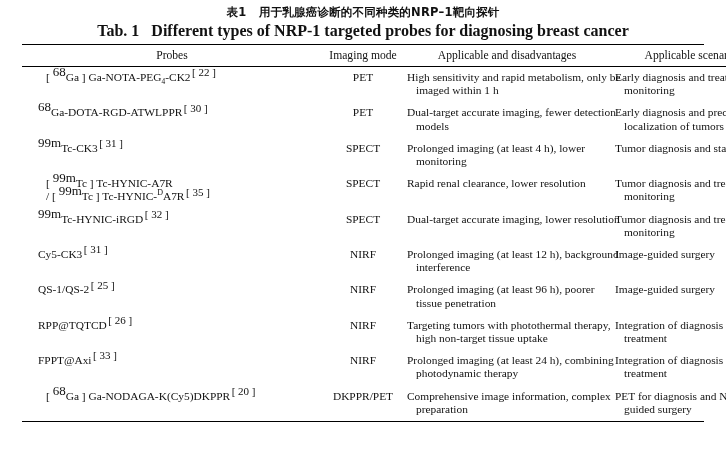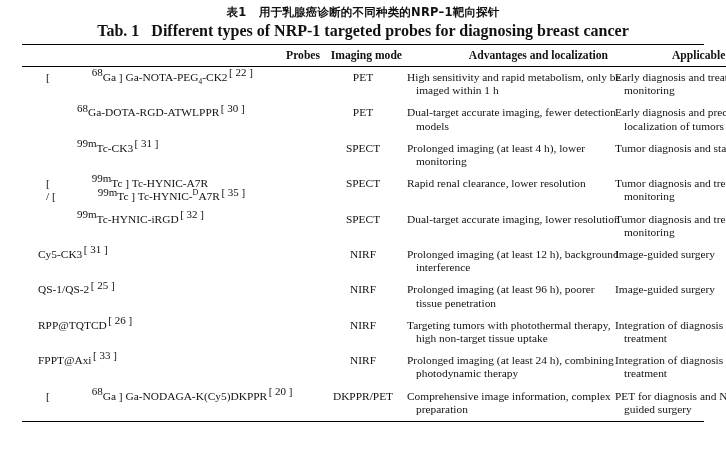--- a/index.html
+++ b/index.html
@@ -50,22 +50,22 @@
     border-top: 1.6px solid #000;
     border-bottom: 1.6px solid #000;
   }
   table.probes {
     width: 682px;
     border-collapse: collapse;
     table-layout: fixed;
     font-size: 11.4px;
   }
   table.probes thead th {
-    font-weight: bold;
-    text-align: right;
+    font-weight: normal;
+    text-align: center;
     padding: 4px 2px 4px 2px;
     border-bottom: 1.1px solid #000;
     vertical-align: middle;
     font-size: 11.6px;
   }
   table.probes tbody td {
     vertical-align: top;
     padding: 4px 3px 5px 3px;
     line-height: 13.2px;
   }
@@ -94,24 +94,23 @@
   
   .ln { display: block; white-space: nowrap; }
   .ln.sub { padding-left: 9px; }
   .supref {
     font-size: 11px;
     vertical-align: super;
     line-height: 0;
     margin-left: 1.5px;
   }
   .presup {
-    font-size: 11px;
+    font-size: 13px;
     vertical-align: super;
     line-height: 0;
-    margin-left: 39px;
   }
   sub, .sub-ch {
     font-size: 7.4px;
     vertical-align: sub;
     line-height: 0;
   }
   .supD {
     font-size: 8px;
     vertical-align: super;
     line-height: 0;
@@ -130,21 +129,21 @@
       <colgroup>
         <col class="c-probe">
           <col class="c-mode">
           <col class="c-adv">
           <col class="c-scen">
       </colgroup>
       <thead>
         <tr>
           <th>Probes</th>
           <th>Imaging mode</th>
-          <th>Advantages and localization</th>
+          <th>Applicable and disadvantages</th>
           <th>Applicable scenarios</th>
         </tr>
       </thead>
       <tbody id="tbody">
           <tr>
             <td class="cell-probe indent">[ <span class="presup">68</span>Ga ] Ga-NOTA-PEG<span class="sub-ch">4</span>-CK2<span class="supref">[ 22 ]</span></td>
             <td class="cell-mode">PET</td>
             <td class="cell-adv">
               <span class="ln">High sensitivity and rapid metabolism, only be</span>
               <span class="ln sub">imaged within 1 h</span>

